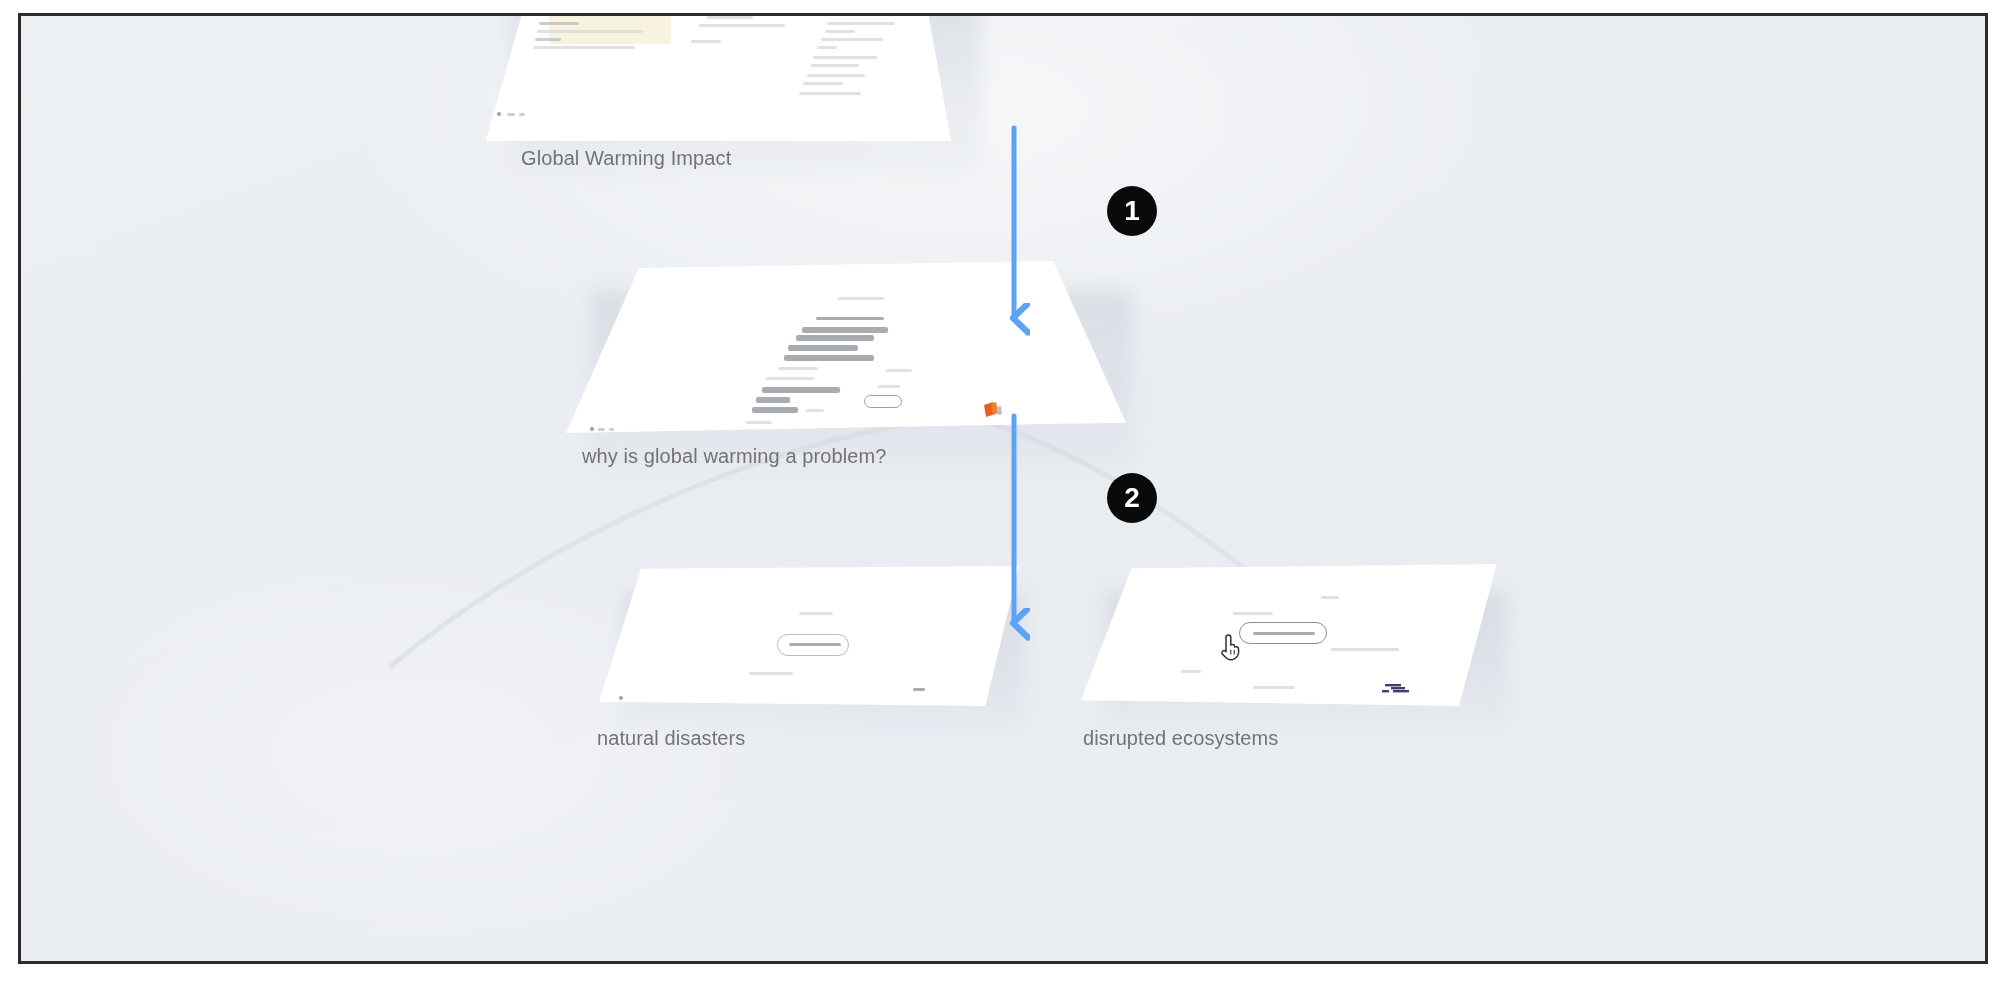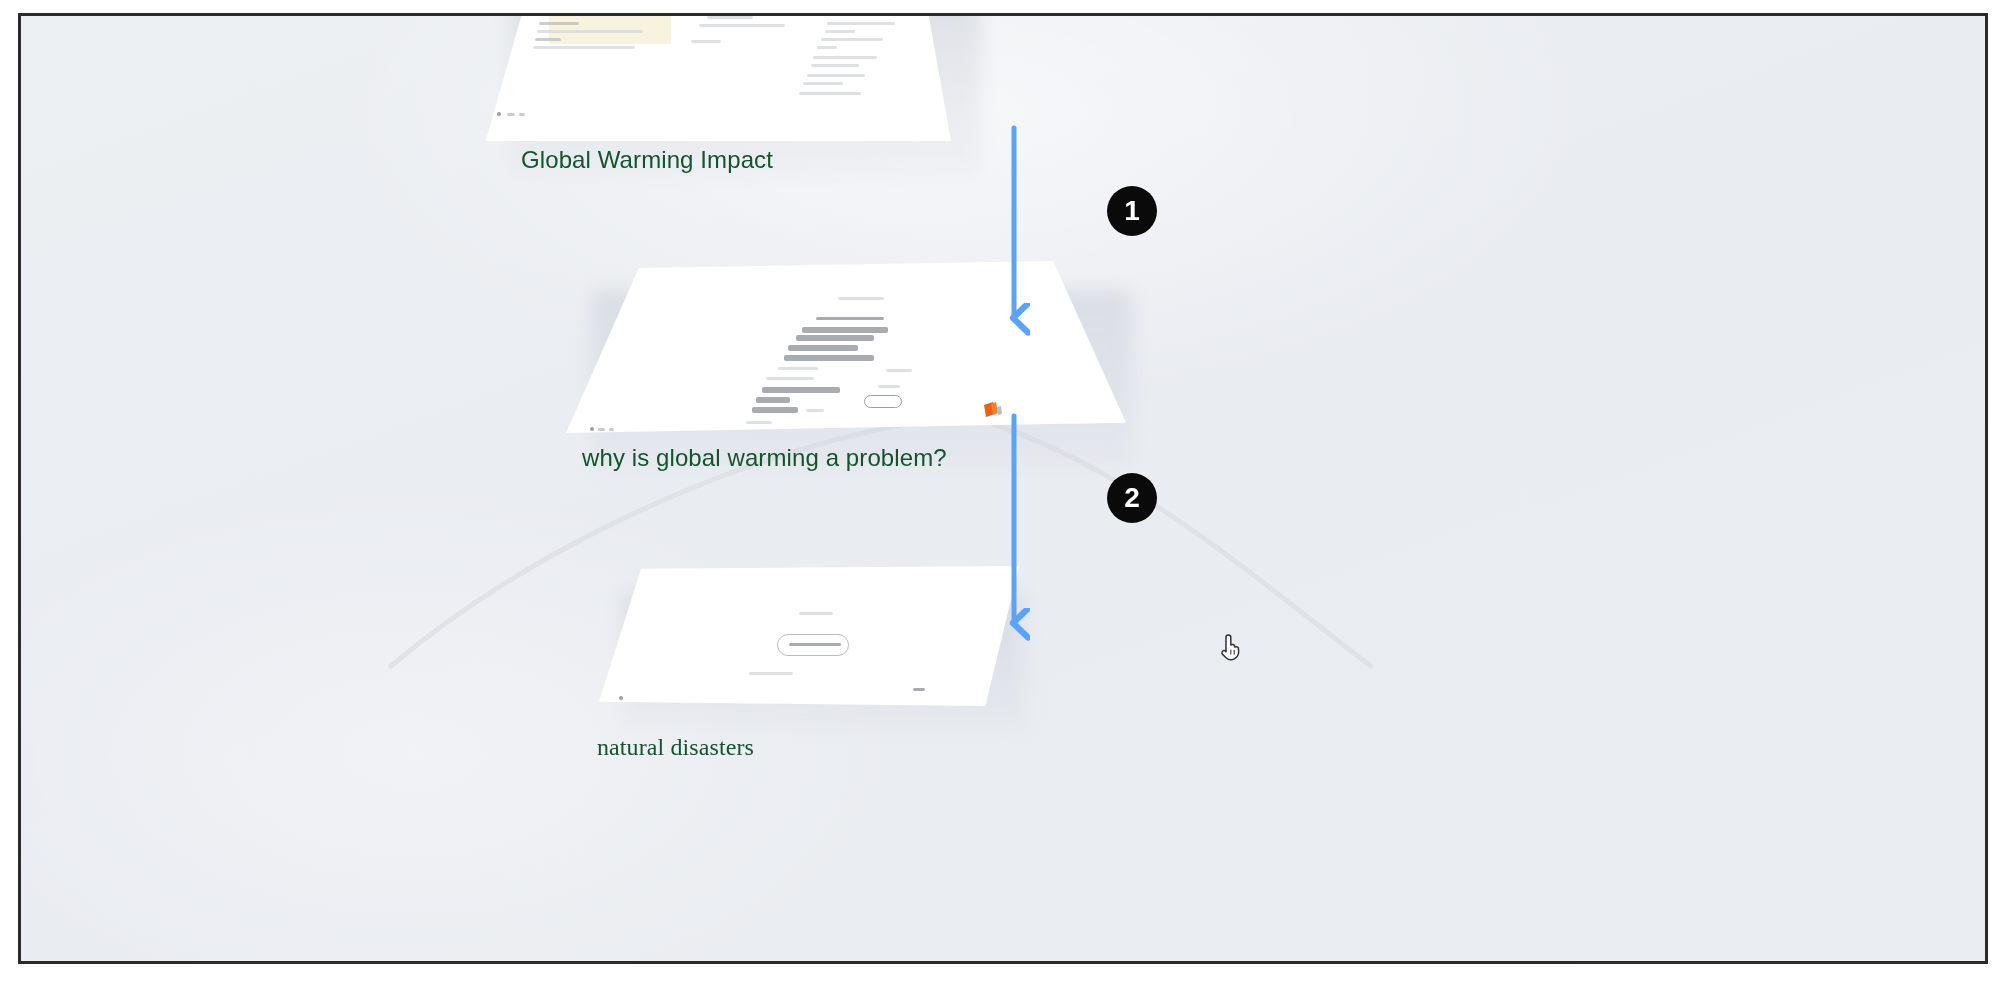--- a/index.html
+++ b/index.html
@@ -49,22 +49,22 @@
   
   .plate-shadow {
     position: absolute;
     background: linear-gradient(180deg, rgba(196,202,212,.48), rgba(196,202,212,.10));
     filter: blur(9px);
     border-radius: 3px;
   }
 
   .node-label {
     position: absolute;
-    font-size: 24px;
-    color: #14532d;
+    font-size: 20px;
+    color: #737373;
     letter-spacing: .1px;
     white-space: nowrap;
     line-height: 1;
   }
 
   
   .doc { position: absolute; inset: 0; }
   .ln {
     position: absolute;
     height: 4px;
@@ -219,23 +219,51 @@
           <div class="ln t3 light" style="left:200px; top:46px; width:34px;"></div>
           <div class="pill" style="left:178px; top:68px; width:72px; height:22px; border-color:#b8bcc3;"></div>
           <div class="ln t3 dark" style="left:190px; top:77px; width:52px;"></div>
           <div class="ln t3 light" style="left:150px; top:106px; width:44px;"></div>
           <div class="ln t3 dark" style="left:314px; top:122px; width:12px;"></div>
           <div class="tiny-dot" style="left:20px; top:130px;"></div>
         </div>
       </div>
     </div>
 
-    <div class="node-label" style="left:-2px; top:169px;font-family:Liberation Serif, serif;">natural disasters</div>
-  </div>
-
+    <div class="node-label" style="left:-2px; top:162px;">natural disasters</div>
+  </div>
+
+  <div class="node" style="left:1060px; top:548px; width:470px; height:200px;">
+    <div class="plate-shadow" style="left:26px; top:28px; width:400px; height:132px;"></div>
+
+    <div class="panel" style="width:420px; height:142px;">
+      <div class="panel-face" style="width:420px; height:142px;
+                  clip-path: polygon(12% 3%, 99% 0%, 90% 100%, 0% 96%);
+                  box-shadow: 0 14px 26px rgba(150,158,172,.26);">
+        <div class="doc">
+          <div class="ln t3 light" style="left:240px; top:32px; width:18px;"></div>
+          <div class="ln t3 light" style="left:152px; top:48px; width:40px;"></div>
+          <div class="pill" style="left:158px; top:58px; width:88px; height:22px;"></div>
+          <div class="ln t3 dark" style="left:172px; top:68px; width:62px;"></div>
+          <div class="ln t3 light" style="left:250px; top:84px; width:68px;"></div>
+          <div class="ln t3 light" style="left:100px; top:106px; width:20px;"></div>
+          <div class="ln t3 light" style="left:172px; top:122px; width:42px;"></div>
+
+          <svg class="logo-navy" style="left:300px; top:118px;" width="30" height="14" viewBox="0 0 30 14">
+            <rect x="4" y="2" width="16" height="2.4" fill="#3c3f72"></rect>
+            <rect x="10" y="5" width="14" height="2.4" fill="#3c3f72"></rect>
+            <rect x="1" y="8" width="7" height="2.4" fill="#3c3f72"></rect>
+            <rect x="12" y="8" width="16" height="2.4" fill="#3c3f72"></rect>
+          </svg>
+        </div>
+      </div>
+    </div>
+
+    <div class="node-label" style="left:2px; top:164px;">disrupted ecosystems</div>
+  </div>
 
   <svg class="edge-layer" width="1964" height="945" viewBox="0 0 1964 945">
     <defs>
       <marker id="ah" markerWidth="7" markerHeight="7" refX="3.1" refY="3.2" orient="auto" markerUnits="strokeWidth">
         <path d="M0.2 0.4 L3.1 3.4 L6.0 0.4" fill="none" stroke="#5da3f5" stroke-width="1.25" stroke-linecap="round" stroke-linejoin="round"></path>
       </marker>
     </defs>
     <line x1="993" y1="112" x2="993" y2="302" stroke="#5da3f5" stroke-width="5" stroke-linecap="round" marker-end="url(#ah)"></line>
     <line x1="993" y1="400" x2="993" y2="607" stroke="#5da3f5" stroke-width="5" stroke-linecap="round" marker-end="url(#ah)"></line>
   </svg>

